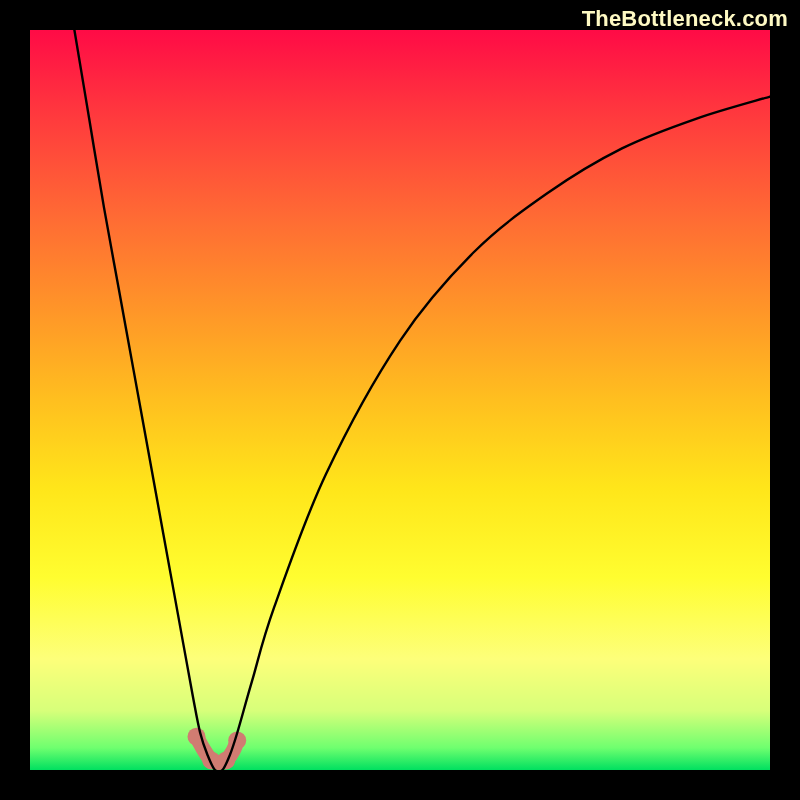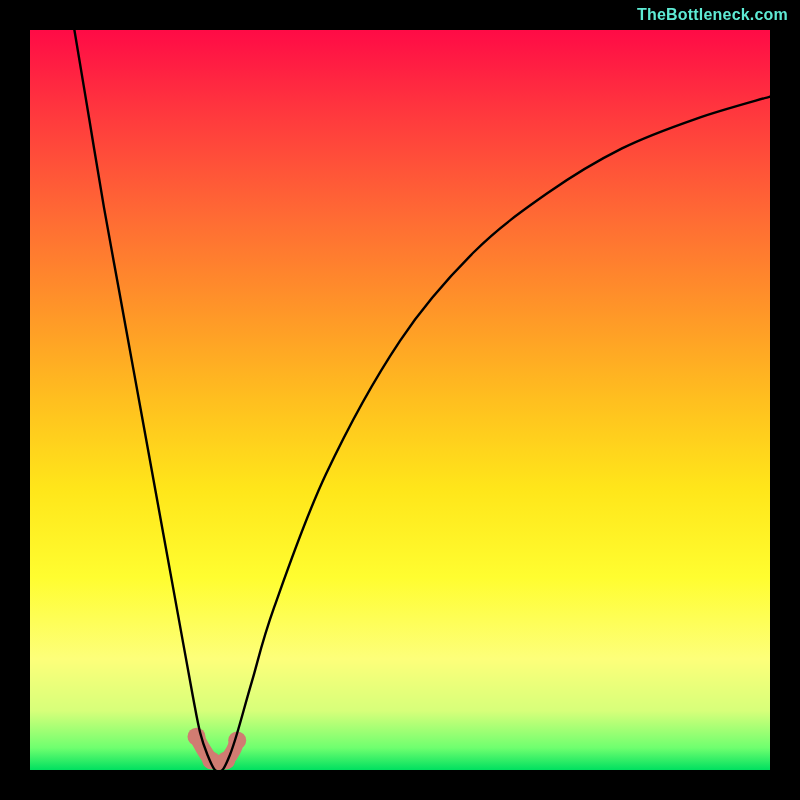--- a/index.html
+++ b/index.html
@@ -35,23 +35,23 @@
       #fdff7a 85%,
       #d7ff7a 92%,
       #6fff6f 97%,
       #00e060 100%);
   }
   .watermark {
     position: absolute;
     top: 6px;
     right: 12px;
     font-family: Arial, Helvetica, sans-serif;
-    font-size: 16px;
+    font-size: 22px;
     font-weight: 600;
-    color: #5eead4;
+    color: #fef9c3;
     letter-spacing: 0.2px;
     user-select: none;
   }
   svg.curve {
     position: absolute;
     left: 0;
     top: 0;
     width: 740px;
     height: 740px;
     overflow: visible;

